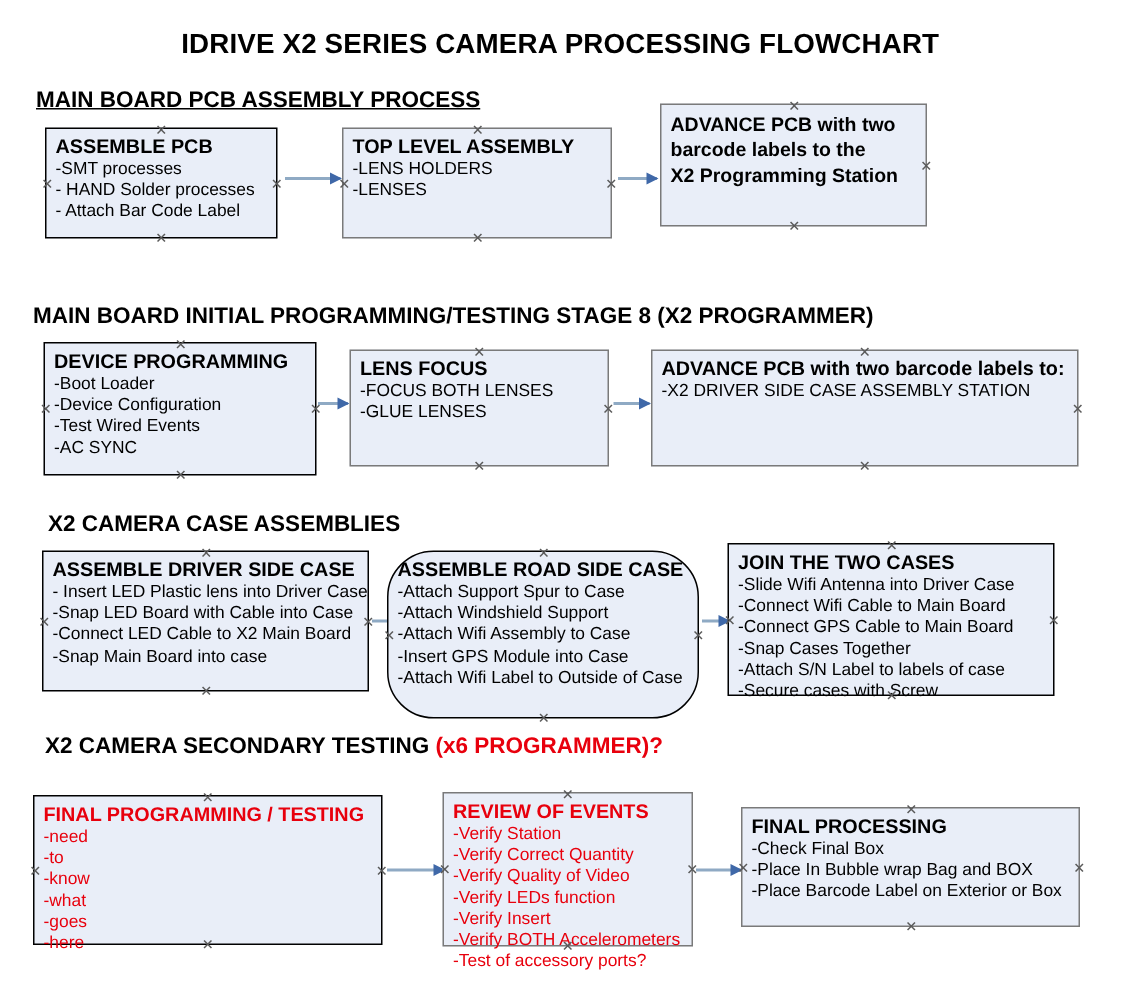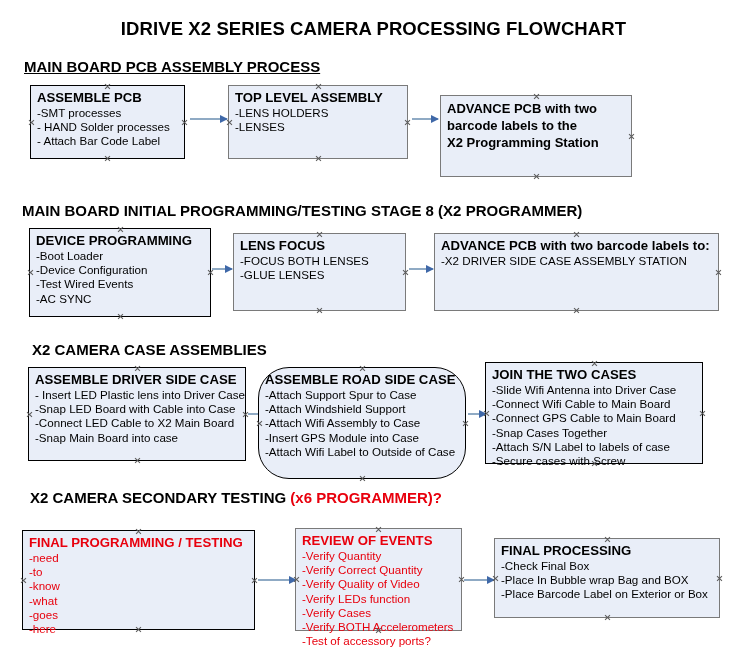--- a/index.html
+++ b/index.html
@@ -150,21 +150,21 @@
       <div class="box-line">-LENSES</div>
     </div>
     <span class="handle" style="left:50%; top:0;"></span>
     <span class="handle" style="left:50%; top:100%;"></span>
     <span class="handle" style="left:0; top:50%;"></span>
     <span class="handle" style="left:100%; top:50%;"></span>
   </div>
 
   <div class="arrow" style="left:412px; top:118px; width:26px;"></div>
 
-  <div class="box gray boldbody" style="left:440px; top:95px; width:192px; height:82px;">
+  <div class="box gray boldbody" style="left:440px; top:69px; width:178px; height:82px;">
     <div class="body-block">
       <div class="box-line">ADVANCE PCB with two</div>
       <div class="box-line">barcode labels to the</div>
       <div class="box-line"> X2 Programming Station</div>
     </div>
     <span class="handle" style="left:50%; top:0;"></span>
     <span class="handle" style="left:50%; top:100%;"></span>
     <span class="handle" style="left:100%; top:50%;"></span>
   </div>
 
@@ -282,25 +282,25 @@
     <span class="handle" style="left:50%; top:100%;"></span>
     <span class="handle" style="left:0; top:50%;"></span>
     <span class="handle" style="left:100%; top:50%;"></span>
   </div>
 
   <div class="arrow" style="left:258px; top:579px; width:38px;"></div>
 
   <div class="box gray red" style="left:295px; top:528px; width:167px; height:103px;">
     <div class="box-title">REVIEW OF EVENTS</div>
     <div class="body-block">
-      <div class="box-line">-Verify Quantity</div>
+      <div class="box-line">-Verify Station</div>
       <div class="box-line">-Verify Correct Quantity</div>
       <div class="box-line">-Verify Quality of Video</div>
       <div class="box-line">-Verify LEDs function</div>
-      <div class="box-line">-Verify Cases</div>
+      <div class="box-line">-Verify Insert</div>
       <div class="box-line">-Verify BOTH Accelerometers</div>
       <div class="box-line">-Test of accessory ports?</div>
     </div>
     <span class="handle" style="left:50%; top:0;"></span>
     <span class="handle" style="left:50%; top:100%;"></span>
     <span class="handle" style="left:0; top:50%;"></span>
     <span class="handle" style="left:100%; top:50%;"></span>
   </div>
 
   <div class="arrow" style="left:464px; top:579px; width:30px;"></div>

